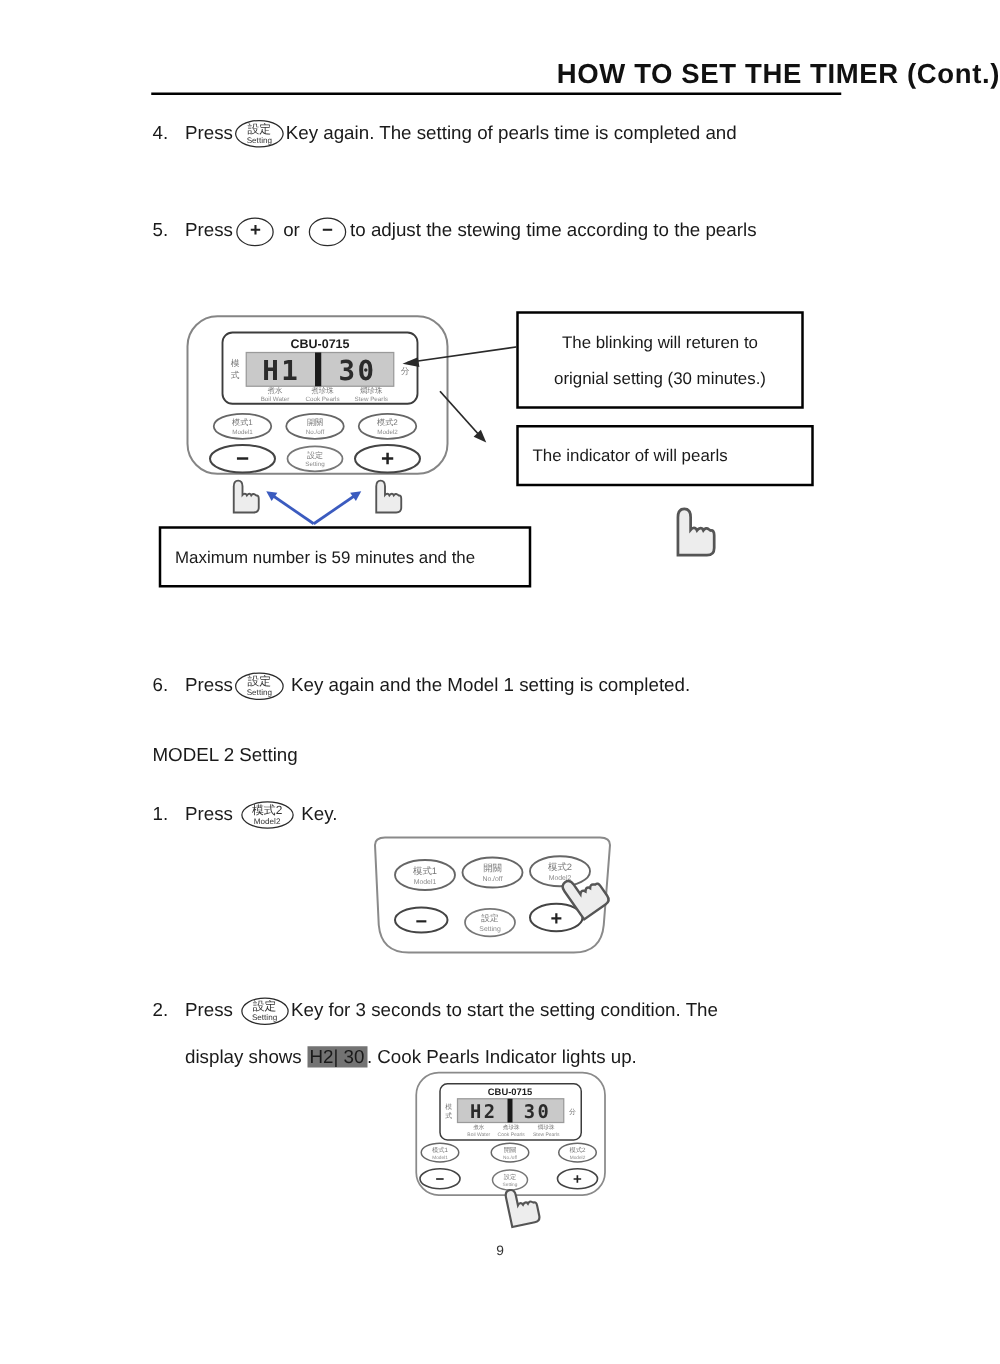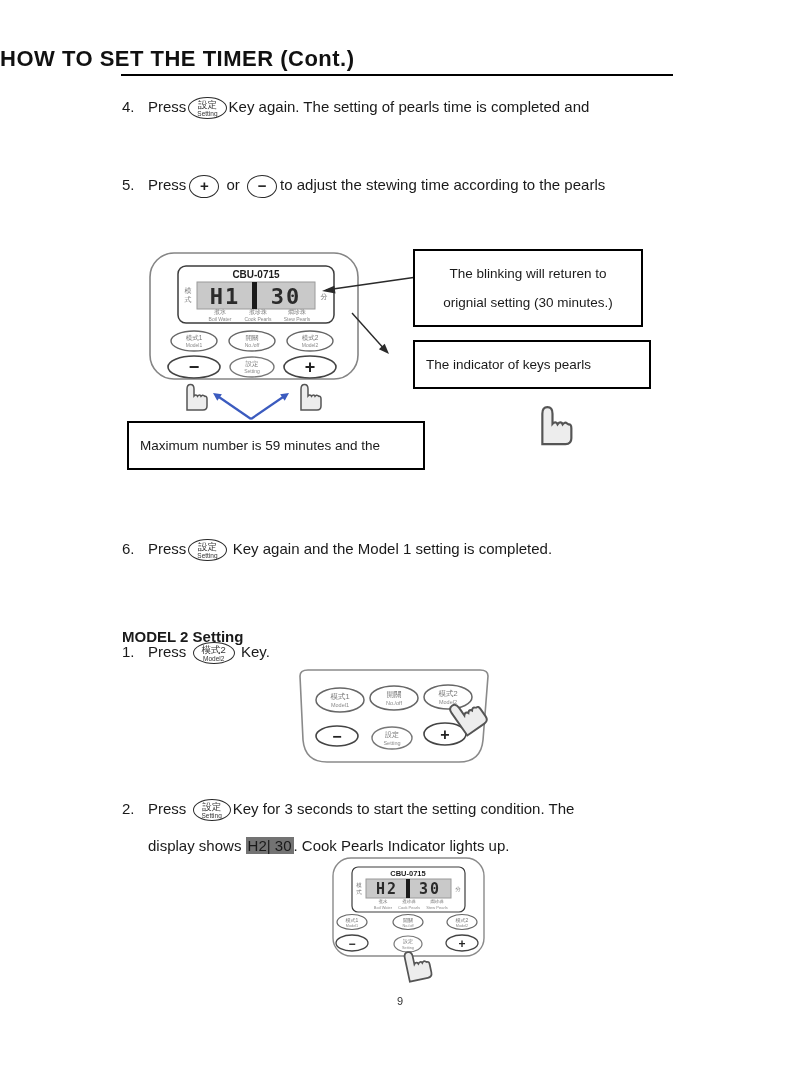--- a/index.html
+++ b/index.html
@@ -1,33 +1,33 @@
 <!DOCTYPE html>
 <html><head>
 <meta charset="utf-8">
 <style>
   html,body{margin:0;padding:0;background:#ffffff;}
   #page{position:relative;width:800px;height:1091px;background:#fff;overflow:hidden;
         font-family:"Liberation Sans",sans-serif;color:#1a1a1a;}
-  #doc-title{position:absolute;left:0;top:46px;width:100%;text-align:left;
+  #doc-title{position:absolute;left:0;top:46px;width:100%;text-align:right;
              font-size:22px;font-weight:bold;letter-spacing:0.5px;color:#111;}
   #title-rule{position:absolute;left:121px;top:74px;width:552px;height:2px;background:#000;}
   .line{position:absolute;white-space:nowrap;font-size:15px;line-height:30px;}
   .num{display:inline-block;width:26px;}
   .indent{left:148px;}
   .key{display:inline-block;border:1.6px solid #2a2a2a;border-radius:50%;
        padding:2px 8px 1px;text-align:center;vertical-align:middle;margin:0 2px;background:#fff;}
   .key-zh{display:block;font-size:9.5px;line-height:10px;color:#333;}
   .key-en{display:block;font-size:6.5px;line-height:7px;color:#333;}
   .pm-key{display:inline-block;border:1.6px solid #2a2a2a;border-radius:50%;
           width:28px;height:21px;line-height:19px;text-align:center;font-size:15px;
           font-weight:bold;vertical-align:middle;margin:0 3px;background:#fff;color:#222;}
   .callout{position:absolute;border:2px solid #000;background:#fff;
            font-size:13.5px;line-height:29px;padding:8px 11px;z-index:3;}
-  .heading{position:absolute;font-size:15px;font-weight:bold;margin-top:32px;}
+  .heading{position:absolute;font-size:15px;font-weight:normal;}
   .hl{background:#737373;padding:0 2px;}
   #page-num{position:absolute;left:0;top:995px;width:100%;text-align:center;
             font-size:11px;color:#333;}
   #diagram-layer{position:absolute;left:0;top:0;z-index:1;}
   .lcd-txt{font-family:"DejaVu Sans Mono",monospace;font-weight:bold;fill:#2b2b2b;letter-spacing:2px;}
   .zh-sm{fill:#777;}
   .en-sm{fill:#8a8a8a;}
 </style>
 </head>
 <body>
@@ -197,21 +197,21 @@
       </g>
       <use href="#handshape" transform="translate(400,952) rotate(-12) scale(1.15)"></use>
     </g>
   </svg>
 
   <div class="callout" style="left:413px;top:249px;width:204px;text-align:center;">
     <div>The blinking will returen to</div>
     <div>orignial setting (30 minutes.)</div>
   </div>
   <div class="callout" style="left:413px;top:340px;width:212px;">
-    <div>The indicator of keys pearls</div>
+    <div>The indicator of will pearls</div>
   </div>
   <div class="callout" style="left:127px;top:421px;width:272px;">
     <div>Maximum number is 59 minutes and the</div>
   </div>
 
   <div class="line" style="left:122px;top:534px">
     <span class="num">6.</span><span>Press</span><span class="key"><span class="key-zh">設定</span><span class="key-en">Setting</span></span> <span>Key again and the Model 1 setting is completed.</span>
   </div>
 
   <div class="heading" style="left:122px;top:596px">MODEL 2 Setting</div>

